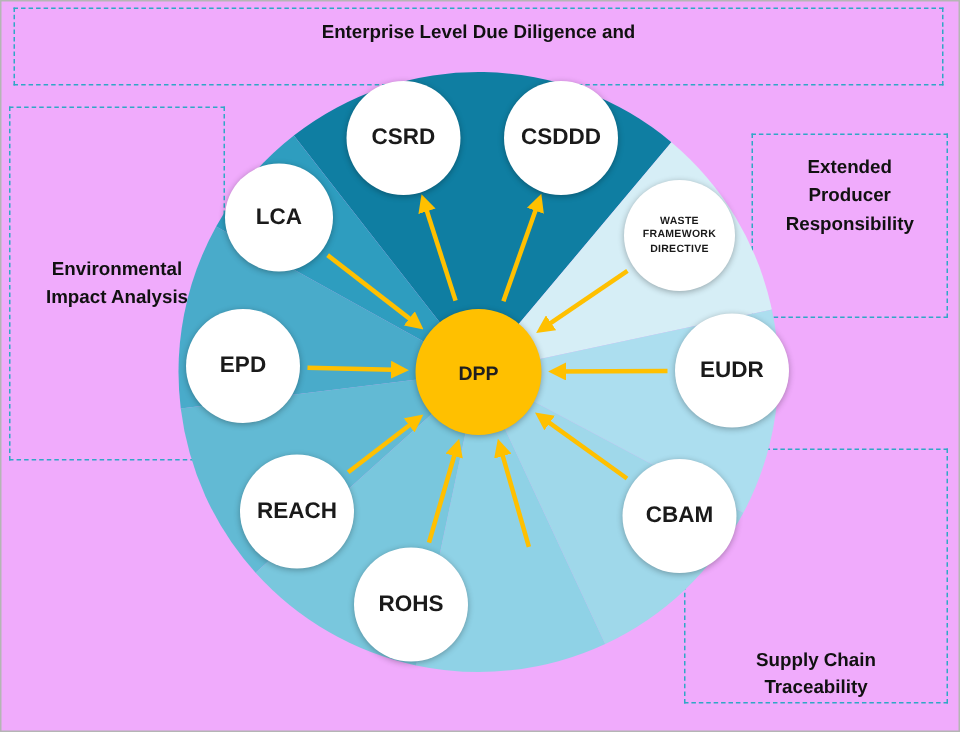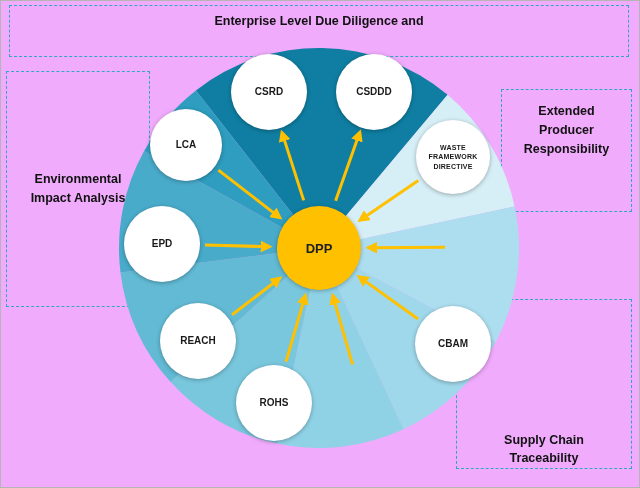--- a/index.html
+++ b/index.html
@@ -21,21 +21,21 @@
   #box-epr span{width:100px;}
   #box-supply{left:455px;top:298px;width:176px;height:170px;align-items:flex-end;padding-top:16px;}
   #box-supply span{width:110px;}
   #box-chemical{left:5px;top:310px;width:144px;height:170px;align-items:center;}
   #box-chemical span{width:92px;}
   .pie{position:absolute;left:0;top:0;z-index:2;}
   #nodes-layer{position:absolute;left:0;top:0;width:640px;height:488px;z-index:3;pointer-events:none;}
   .node{
     position:absolute;border-radius:50%;background:#ffffff;
     display:flex;align-items:center;justify-content:center;text-align:center;
-    font-weight:bold;font-size:10px;color:#1a1a1a;line-height:1.2;
+    font-weight:bold;font-size:15px;color:#1a1a1a;line-height:1.2;
     box-shadow:0 1px 4px rgba(0,0,0,0.3);box-sizing:border-box;
   }
   .node.small{font-size:7px;line-height:1.35;padding:6px;letter-spacing:0.2px;}
   #dpp{
     position:absolute;left:276px;top:205px;width:84px;height:84px;border-radius:50%;
     display:flex;align-items:center;justify-content:center;
     font-weight:bold;font-size:13px;color:#1f1f1f;z-index:4;
     box-shadow:0 1px 4px rgba(0,0,0,0.3);
   }
 </style>
@@ -87,20 +87,21 @@
         <line x1="351.6" y1="363.6" x2="331.9" y2="295.0" stroke="#FFC000" stroke-width="3" marker-end="url(#ah)"></line>
       </g>
   </svg>
 
   <div id="nodes-layer">
       <div class="node" style="left: 230px; top: 53px; width: 76px; height: 76px;">CSRD</div>
       <div class="node" style="left: 335px; top: 53px; width: 76px; height: 76px; text-align: center;">CSDDD</div>
       <div class="node" style="left: 149px; top: 108px; width: 72px; height: 72px;">LCA</div>
       <div class="node small" style="left: 415px; top: 119px; width: 74px; height: 74px;">WASTE FRAMEWORK DIRECTIVE</div>
       <div class="node" style="left: 123px; top: 205px; width: 76px; height: 76px;">EPD</div>
+      <div class="node" style="left: 449px; top: 208px; width: 76px; height: 76px;">EUDR</div>
       <div class="node" style="left: 159px; top: 302px; width: 76px; height: 76px;">REACH</div>
       <div class="node" style="left: 414px; top: 305px; width: 76px; height: 76px;">CBAM</div>
       <div class="node" style="left: 235px; top: 364px; width: 76px; height: 76px;">ROHS</div>
     </div>
 
   <div id="dpp" style="background: rgb(255, 192, 0);">DPP</div>
 
 </div>
 
 </body></html>

